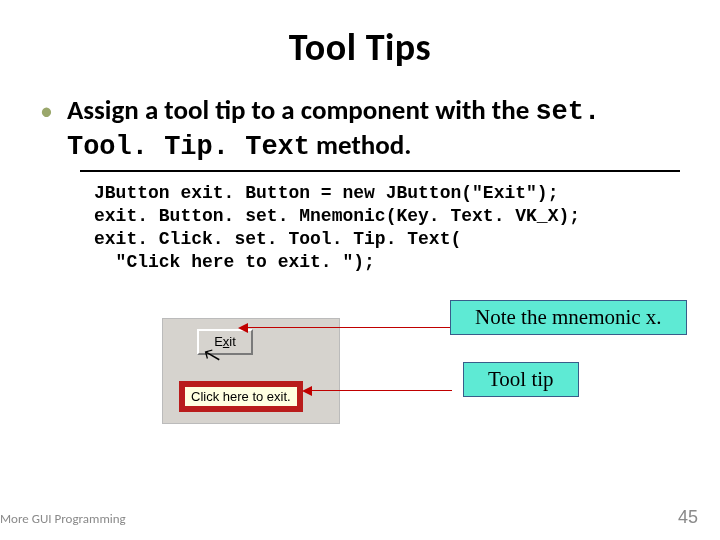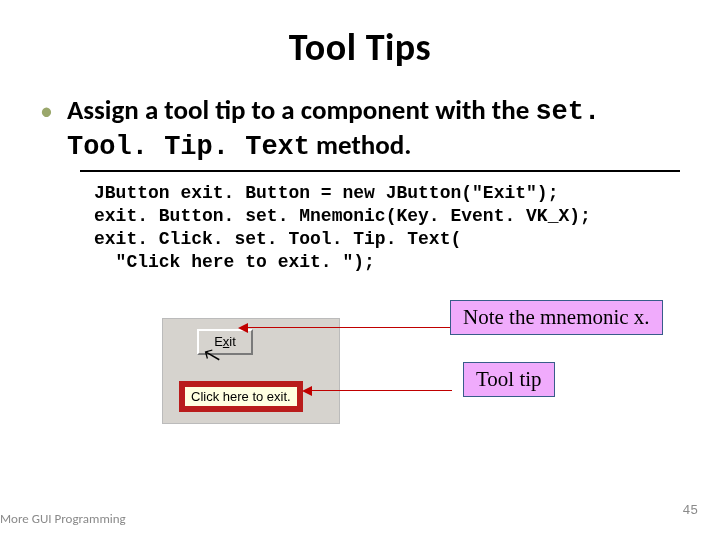--- a/index.html
+++ b/index.html
@@ -11,48 +11,48 @@
   .bullet-text { font-size: 27px; line-height: 1.18; font-weight: bold; }
   .mono { font-family: "Courier New", monospace; }
   .rule { border: 0; border-top: 2px solid #000; margin: 6px 0 10px 44px; width: 600px; }
   .code-block { font-family: "Courier New", monospace; font-size: 18px; font-weight: bold; line-height: 1.28; margin-left: 58px; margin-top: 2px; white-space: pre; }
   .illustration { position: absolute; left: 162px; top: 318px; width: 260px; height: 108px; }
   .gui-panel { position: absolute; left: 0; top: 0; width: 178px; height: 106px; background: #d6d3ce; border: 1px solid #bbb; }
   .exit-btn { position: absolute; left: 34px; top: 10px; width: 56px; height: 26px; background: #d6d3ce; border-top: 2px solid #fff; border-left: 2px solid #fff; border-right: 2px solid #7a7a7a; border-bottom: 2px solid #7a7a7a; font-family: Tahoma, Arial, sans-serif; font-size: 13px; text-align: center; line-height: 22px; }
   .exit-btn .mn { text-decoration: underline; }
   .cursor { position: absolute; left: 40px; top: 26px; font-size: 20px; line-height: 20px; transform: rotate(-15deg); color: #000; }
   .tooltip-box { position: absolute; left: 16px; top: 62px; background: #ffffe1; border: 6px solid #b91c1c; font-family: Tahoma, Arial, sans-serif; font-size: 13px; padding: 2px 6px; white-space: nowrap; }
-  .callout { position: absolute; border: 1.5px solid #385d8a; background: #f0abfc; font-family: "Times New Roman", serif; font-size: 21px; padding: 4px 12px; }
+  .callout { position: absolute; border: 1.5px solid #385d8a; background: #5eead4; font-family: "Times New Roman", serif; font-size: 21px; padding: 4px 24px; }
   .callout-1 { left: 450px; top: 300px; }
   .callout-2 { left: 450px; top: 362px; margin-left: 13px; }
   .arrow { position: absolute; height: 0; border-top: 1.7px solid #c00000; }
   .arrow::before { content: ""; position: absolute; left: -8px; top: -5px; border-top: 5px solid transparent; border-bottom: 5px solid transparent; border-right: 10px solid #c00000; }
   .arrow-1 { left: 246px; top: 327px; width: 206px; }
   .arrow-2 { left: 310px; top: 390px; width: 142px; }
   .footer-center { position: absolute; bottom: 14px; left: 0; width: 720px; text-align: left; font-size: 13px; color: #8a8a8a; font-family: Calibri, Arial, sans-serif; }
-  .footer-num { position: absolute; bottom: 22px; right: 22px; font-size: 13px; color: #8a8a8a; font-family: Liberation Mono, monospace; }
+  .footer-num { position: absolute; bottom: 12px; right: 22px; font-size: 18px; color: #8a8a8a; font-family: Liberation Sans, sans-serif; }
 </style>
 </head>
 <body>
 
 <div class="slide">
 
   <h1 class="title">Tool Tips</h1>
 
   <div class="bullet-row">
     <span class="bullet-dot">•</span>
     <div class="bullet-text">
       <span>Assign a tool tip to a component with the </span><span class="mono">set. Tool. Tip. Text</span><span> method.</span>
     </div>
   </div>
 
   <hr class="rule">
 
   <div class="code-block"><span>JButton exit. Button = new JButton("Exit");</span>
-<span>exit. Button. set. Mnemonic(Key. Event. VK_X);</span>
+<span>exit. Button. set. Mnemonic(Key. Text. VK_X);</span>
 <span>exit. Click. set. Tool. Tip. Text(</span>
 <span>  "Click here to exit. ");</span></div>
 
   <div class="illustration">
     <div class="gui-panel">
       <div class="exit-btn">
         <span>E</span><span class="mn">x</span><span>it</span>
       </div>
       <div class="cursor">↖</div>
       <div class="tooltip-box">Click here to exit.</div>

